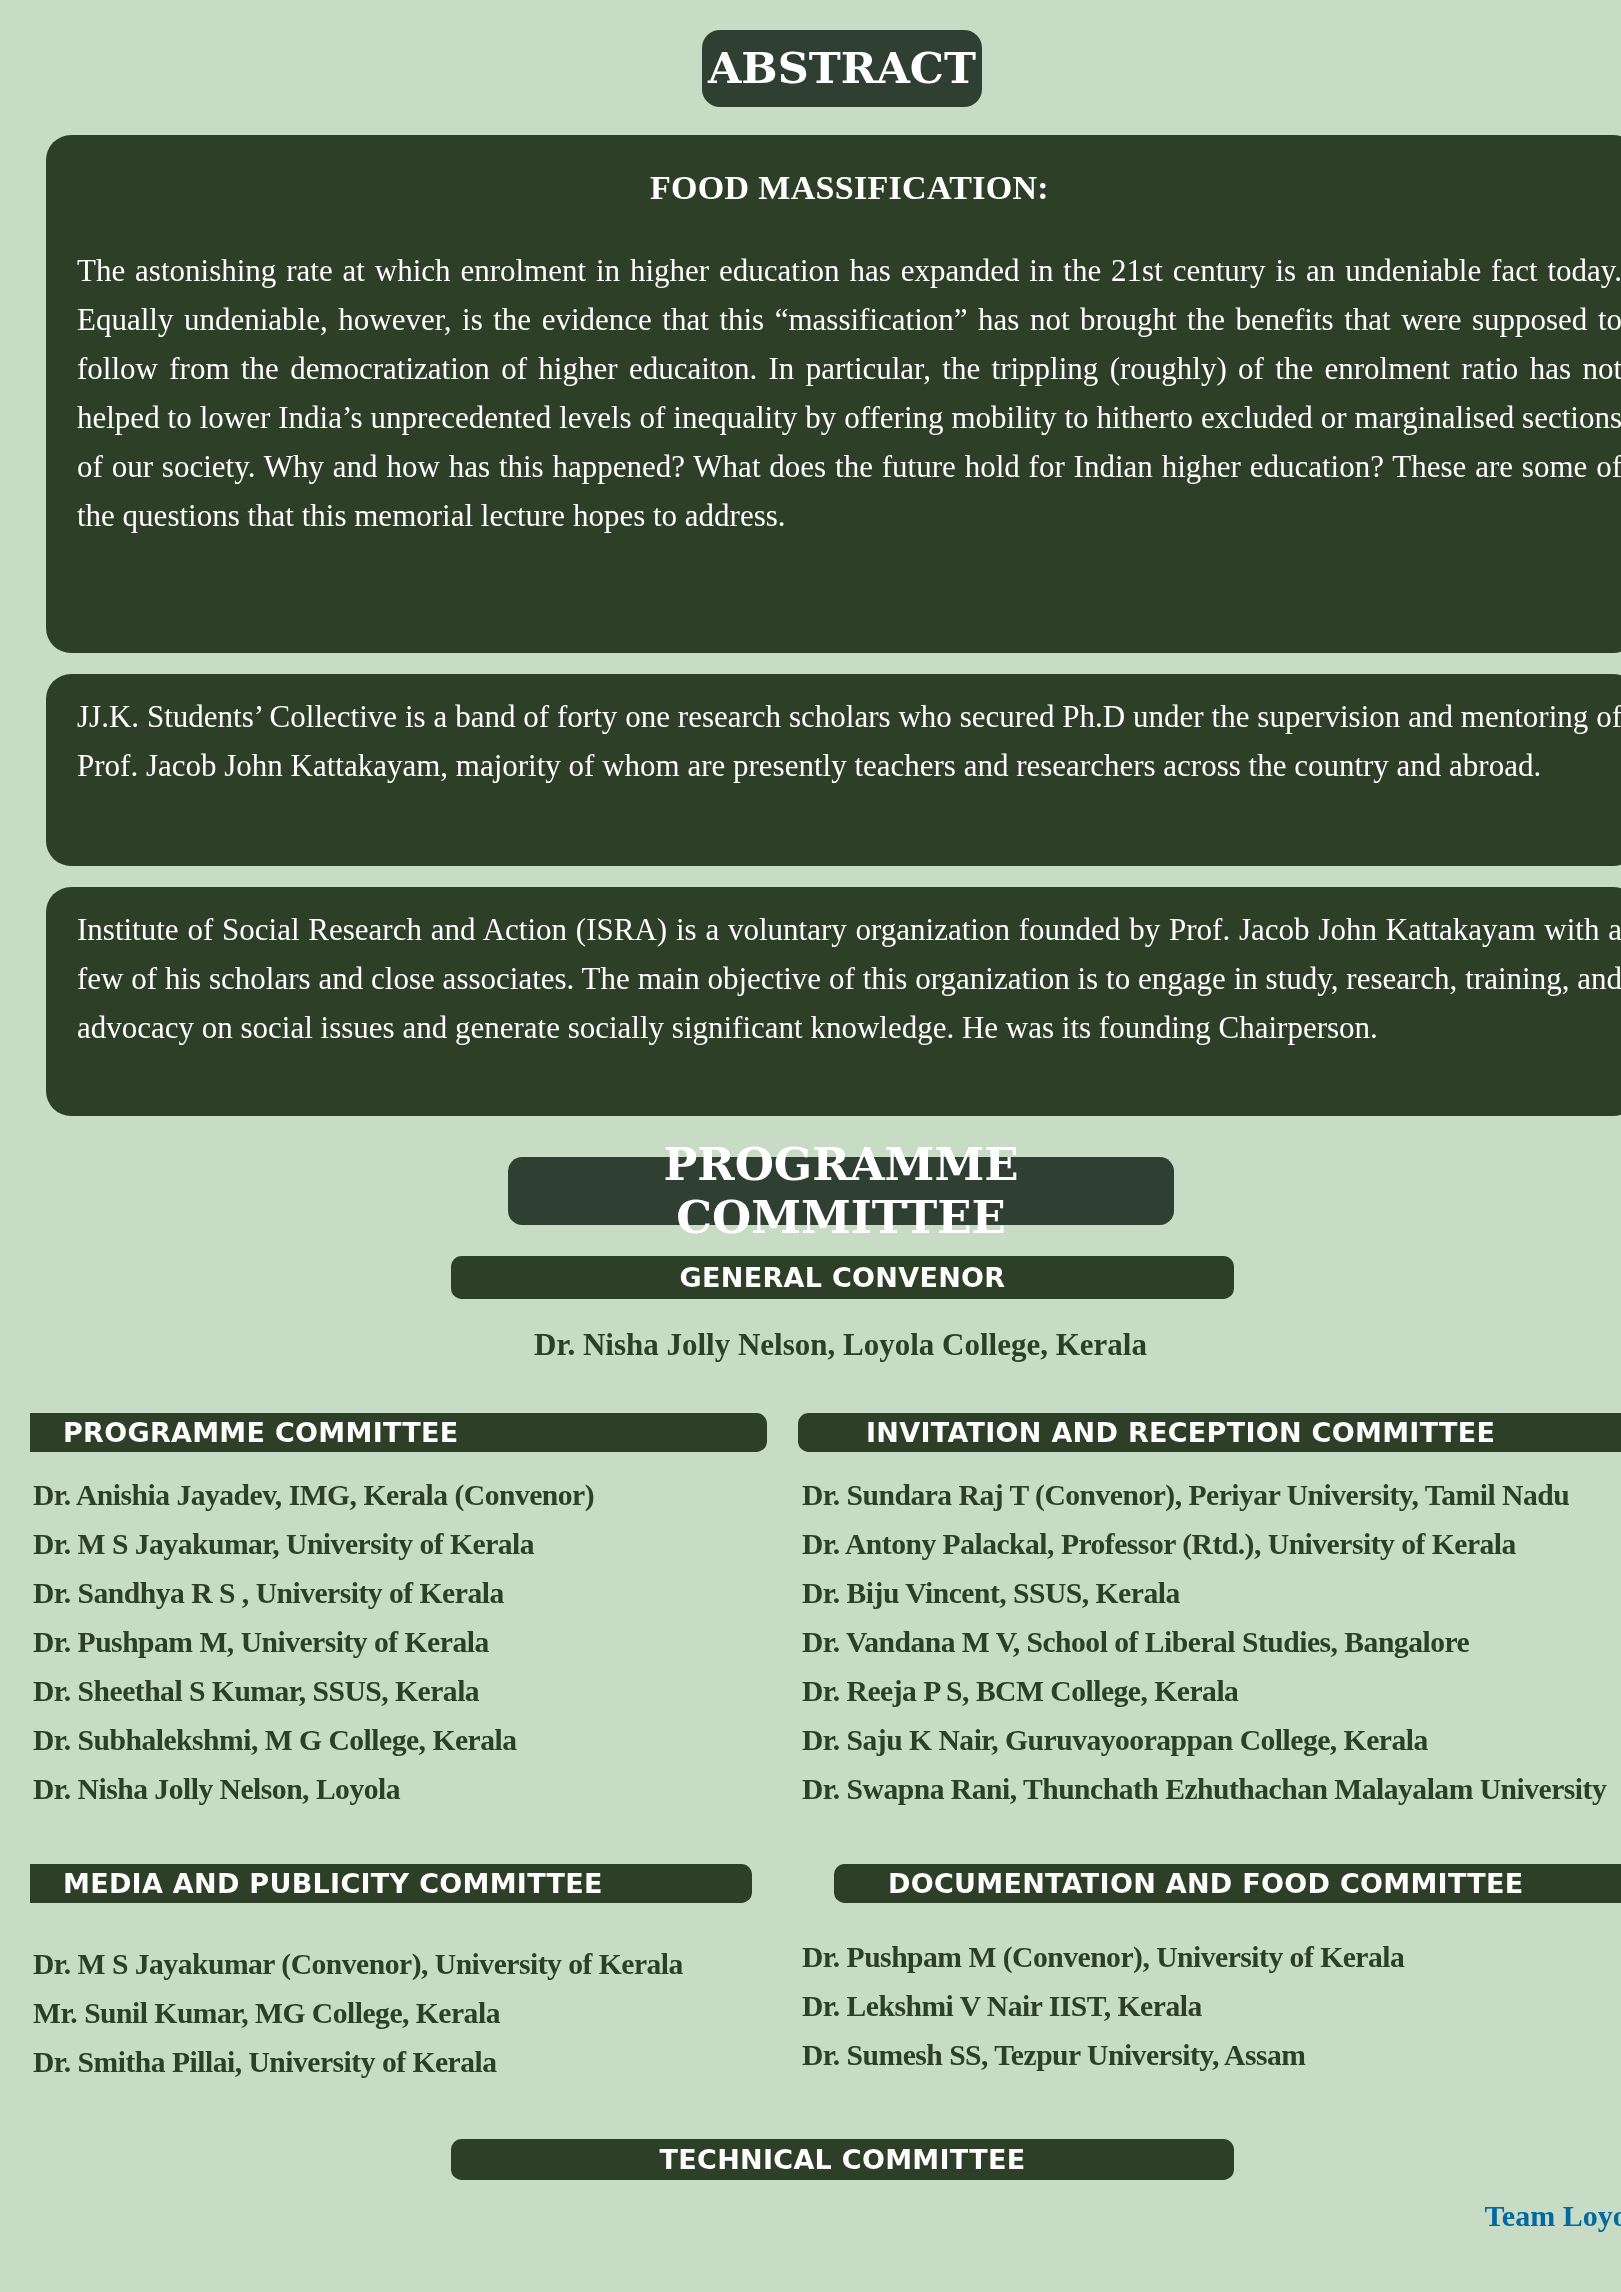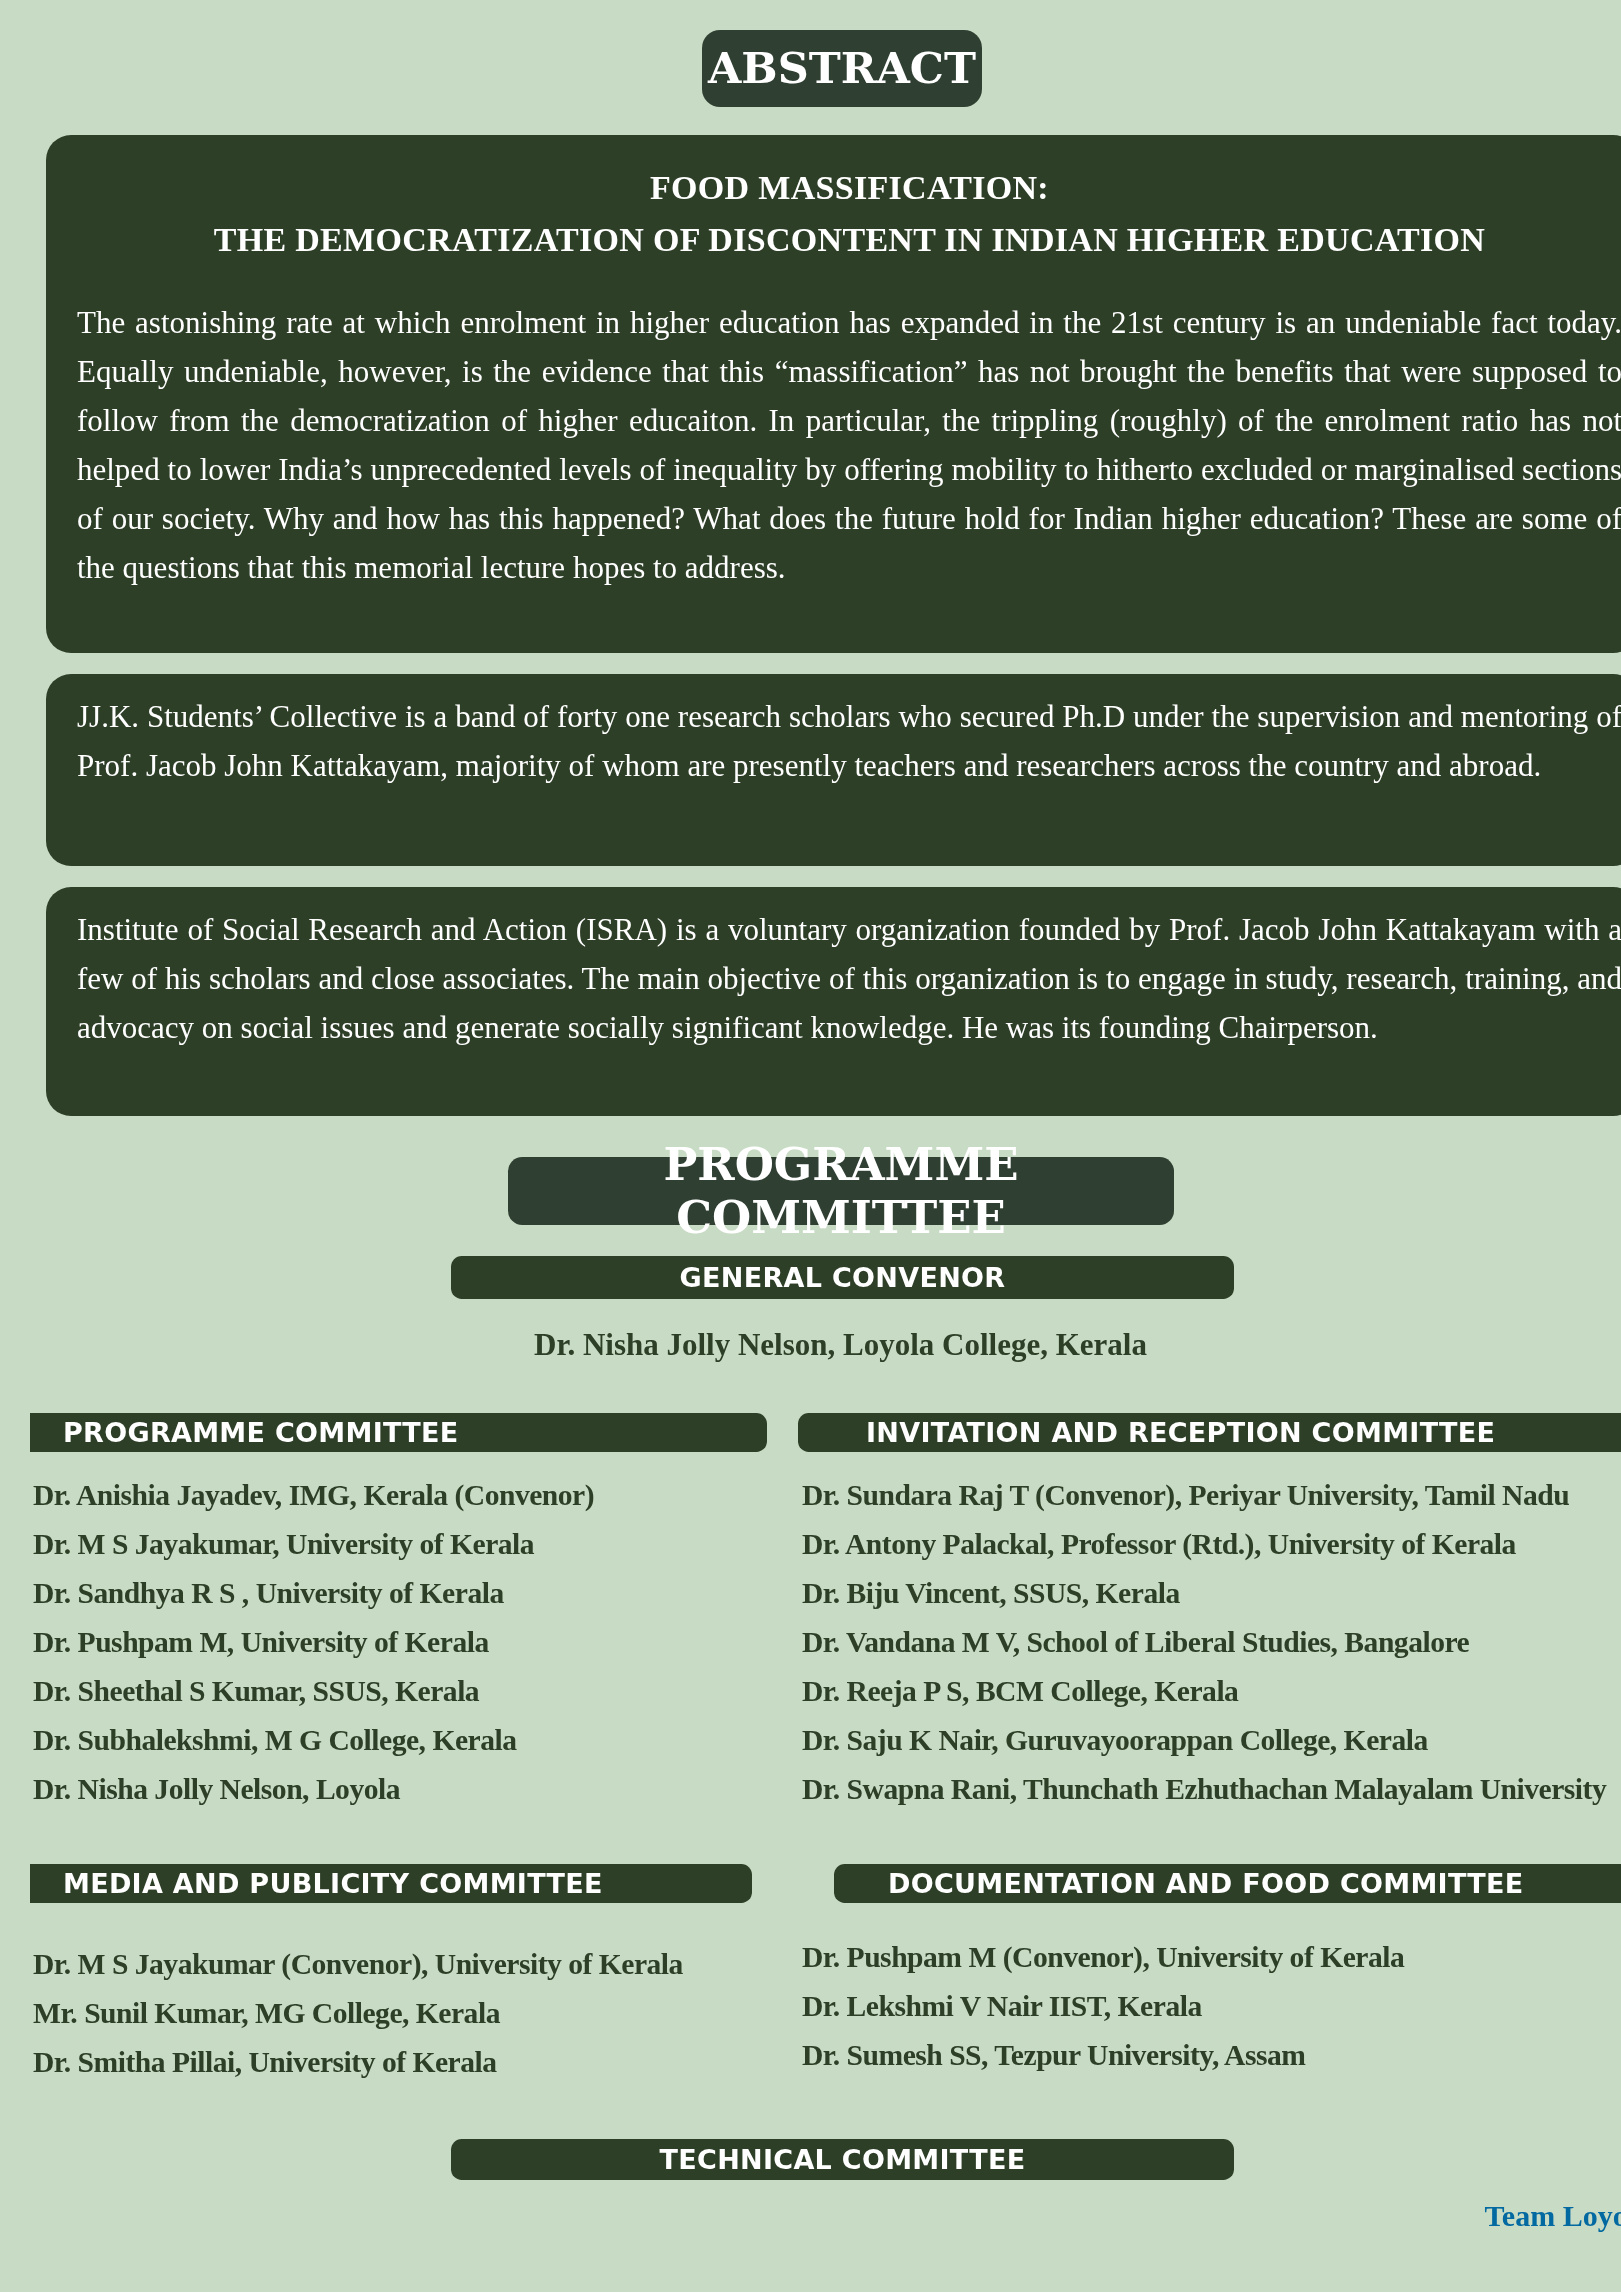--- a/index.html
+++ b/index.html
@@ -121,21 +121,20 @@
     }
   </style>
 </head>
 <body>
 
 <div id="abstract-title" class="abs pill-title">ABSTRACT</div>
 
 <div id="card-abstract" class="abs card dark">
   <div class="card-heading">
     <div>FOOD MASSIFICATION:</div>
-    <div>THE DEMOCRATIZATION OF DISCONTENT IN INDIAN HIGHER EDUCATION</div>
   </div>
   <div id="abstract-body" class="card-text">The astonishing rate at which enrolment in higher education has expanded in the 21st century is an undeniable fact today. Equally undeniable, however, is the evidence that this “massification” has not brought the benefits that were supposed to follow from the democratization of higher educaiton. In particular, the trippling (roughly) of the enrolment ratio has not helped to lower India’s unprecedented levels of inequality by offering mobility to hitherto excluded or marginalised sections of our society.  Why and how has this happened?  What does the future hold for Indian higher education?  These are some of the questions that this memorial lecture hopes to address.</div>
 </div>
 
 <div id="card-jjk" class="abs card dark">
   <div id="jjk-body" class="card-text">JJ.K. Students’ Collective is a band of forty one research scholars who secured Ph.D under the supervision and mentoring of Prof. Jacob John Kattakayam, majority of whom are presently teachers and researchers across the country and abroad.</div>
 </div>
 
 <div id="card-isra" class="abs card dark">
   <div id="isra-body" class="card-text">Institute of Social Research and Action (ISRA) is a voluntary organization founded by Prof. Jacob John Kattakayam with a few of his scholars and close associates. The main objective of this organization is to engage in study, research, training, and advocacy on social issues and generate socially significant knowledge. He was its founding Chairperson.</div>

